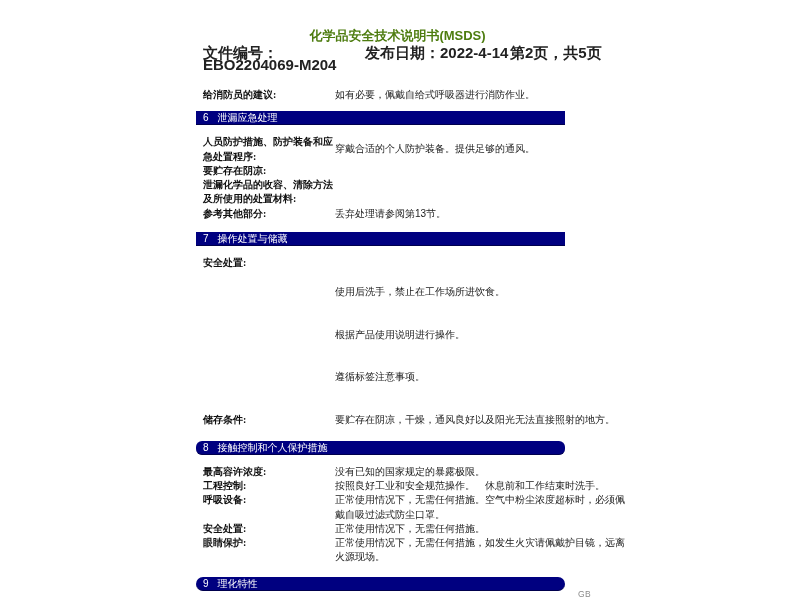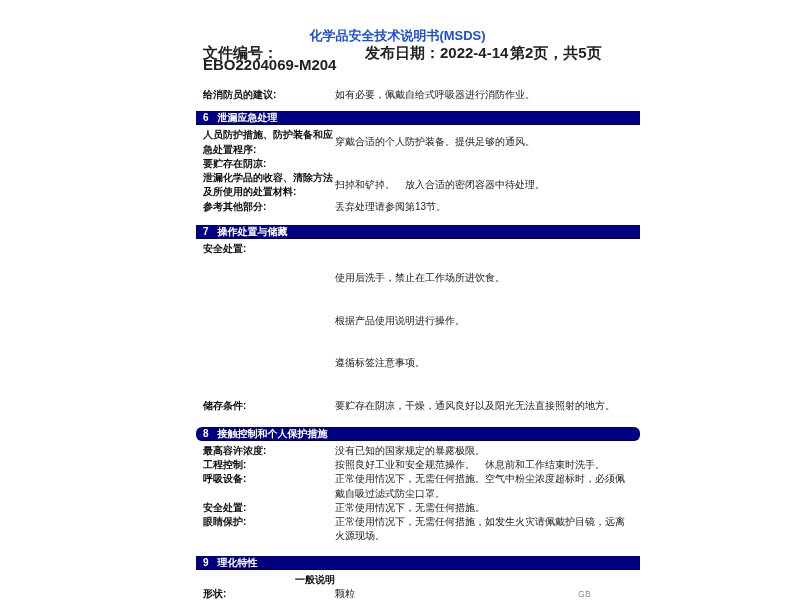--- a/index.html
+++ b/index.html
@@ -15,60 +15,60 @@
     position: absolute;
     left: 196px; top: 28px;
     width: 430px;
   }
   .doc-title {
     width: 403px;
     text-align: center;
     font-size: 13px;
     font-weight: bold;
     line-height: 16px;
-    color: #1d4ed8;
+    color: #4d7c0f;
   }
   .meta-row {
     display: grid;
     grid-template-columns: 162px 145px auto;
     padding-left: 7px;
     margin-top: 3px;
     font-size: 15px;
     font-weight: bold;
     line-height: 12px;
     color: #222;
   }
   .advice-row { margin-top: 17px; }
   .section-bar {
     box-sizing: border-box;
-    width: 444px;
+    width: 369px;
     height: 14px;
     background: #000080;
     color: #ffffff;
     font-size: 10px;
-    font-weight: bold;
+    font-weight: normal;
     line-height: 14px;
     padding-left: 7px;
     border-bottom: 1px solid #00004d;
   }
   .bar6 { margin-top: 9px; }
   .bar7 { margin-top: 11px; }
   .bar8 { margin-top: 13px; border-radius: 6px; }
-  .bar9 { margin-top: 12px; }
+  .bar9 { margin-top: 12px; border-radius: 7px; }
   .section-number { display: inline-block; margin-right: 9px; }
-  .section-content { padding: 3px 0 0 7px; }
+  .section-content { padding: 10px 0 0 7px; }
   .row {
     display: grid;
     grid-template-columns: 132px 291px;
     align-items: center;
     font-size: 10px;
     line-height: 14.3px;
   }
   .row.top { align-items: start; }
-  .field-label { font-weight: bold; color: #111; }
+  .field-label { font-weight: bold; color: #111; font-family: Liberation Serif, serif; }
   .field-value { font-weight: normal; color: #1a1a1a; white-space: pre-wrap; }
   .sub-label { font-weight: bold; color: #111; text-align: right; }
   .footer-code {
     position: absolute;
     left: 578px; top: 567px;
     font-size: 8.5px;
     color: #8a8a8a;
     letter-spacing: 0.5px;
     margin-top: 22px;
   }
@@ -97,21 +97,20 @@
   <div class="section-content">
     <div class="row">
       <div class="field-label">人员防护措施、防护装备和应急处置程序:</div>
       <div class="field-value">穿戴合适的个人防护装备。提供足够的通风。</div>
     </div>
     <div class="row">
       <div class="field-label">要贮存在阴凉:</div>
     </div>
     <div class="row">
       <div class="field-label">泄漏化学品的收容、清除方法及所使用的处置材料:</div>
-      <div class="field-value">扫掉和铲掉。　放入合适的密闭容器中待处理。</div>
     </div>
     <div class="row">
       <div class="field-label">参考其他部分:</div>
       <div class="field-value">丢弃处理请参阅第13节。</div>
     </div>
   </div>
 
   <div class="section-bar bar7">
     <span class="section-number">7</span><span>操作处置与储藏</span>
   </div>

